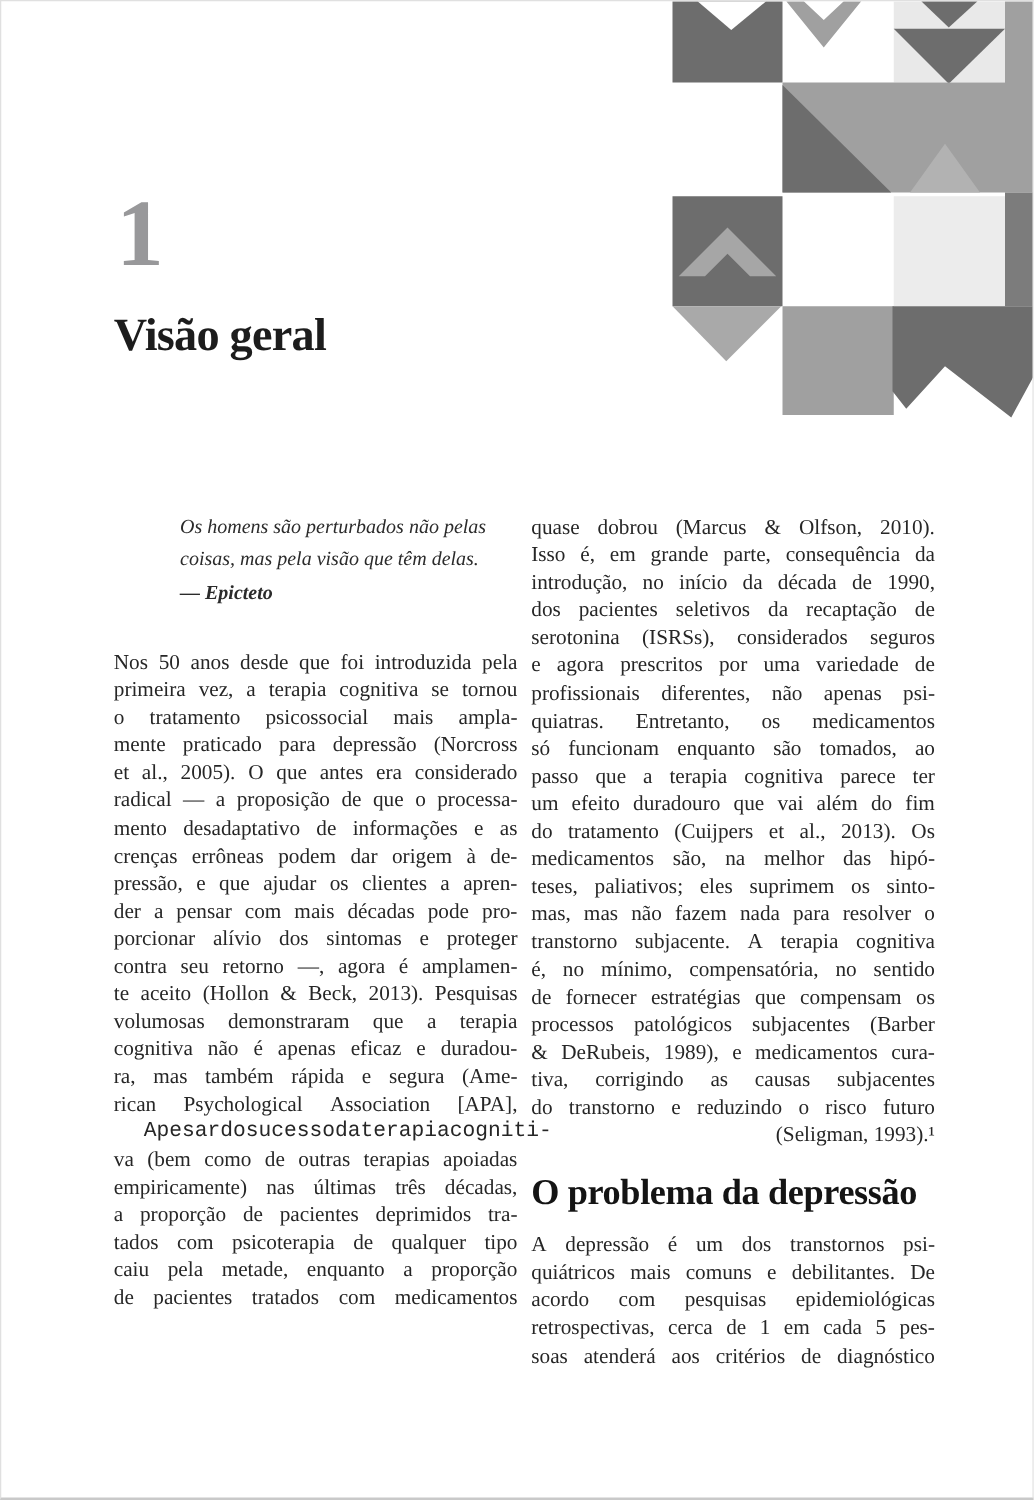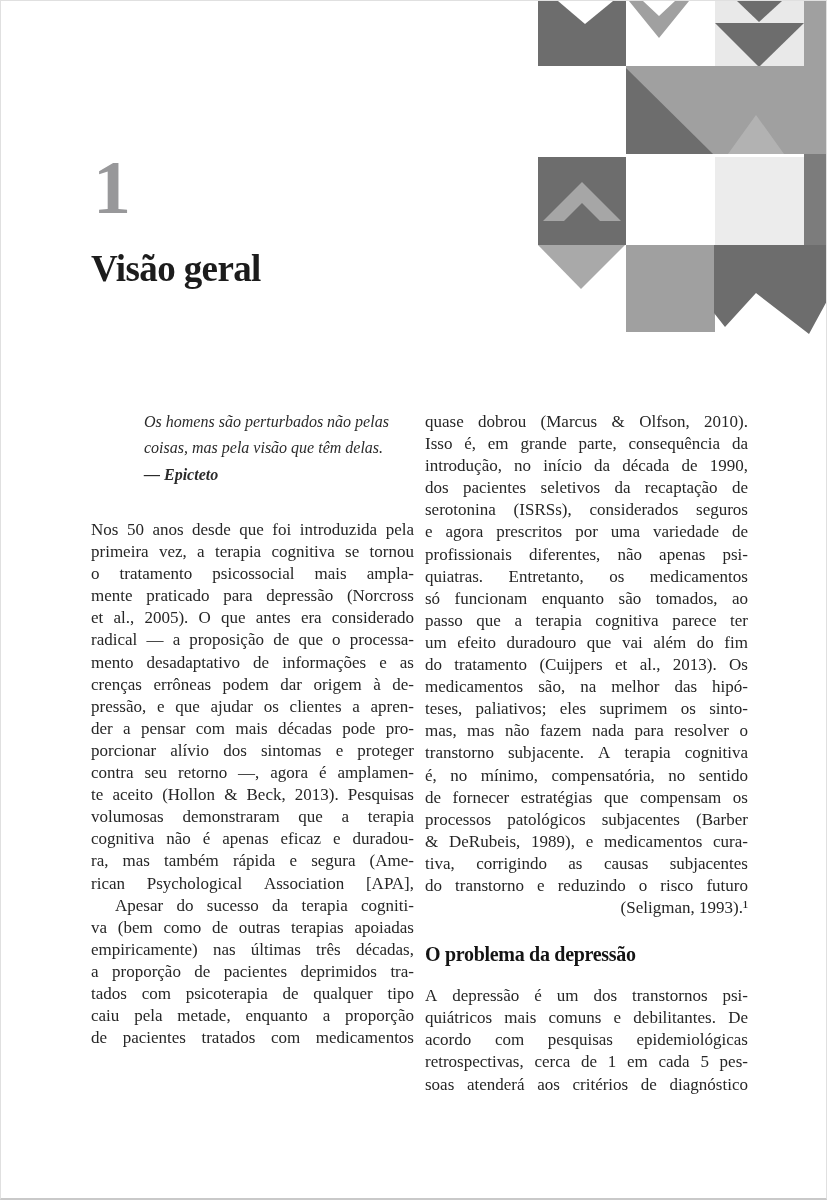--- a/index.html
+++ b/index.html
@@ -35,23 +35,23 @@
   .col-left{left:90px;top:518px;}
   .col-right{left:424px;top:410px;}
   .para{margin:0;padding:0;}
   .line{
     display:flex;justify-content:space-between;
     height:22.1px;line-height:22.1px;
     overflow:visible;white-space:nowrap;
   }
   .line span{white-space:pre;}
   .line.end{display:block;text-align:right;}
-  .line.indent{padding-left:24px;}
+  .line.indent{padding-left:24px;font-family:Liberation Mono, monospace;}
   .section-heading{
-    font-size:20px;font-weight:700;letter-spacing:-0.3px;
+    font-size:29px;font-weight:700;letter-spacing:-0.3px;
     color:#141414;line-height:30px;
     margin:20px 0 16px 0;
   }
 </style>
 </head>
 <body>
 
 <div class="page">
 
   <svg class="corner-pattern" viewBox="0 0 827 1200" aria-hidden="true">

